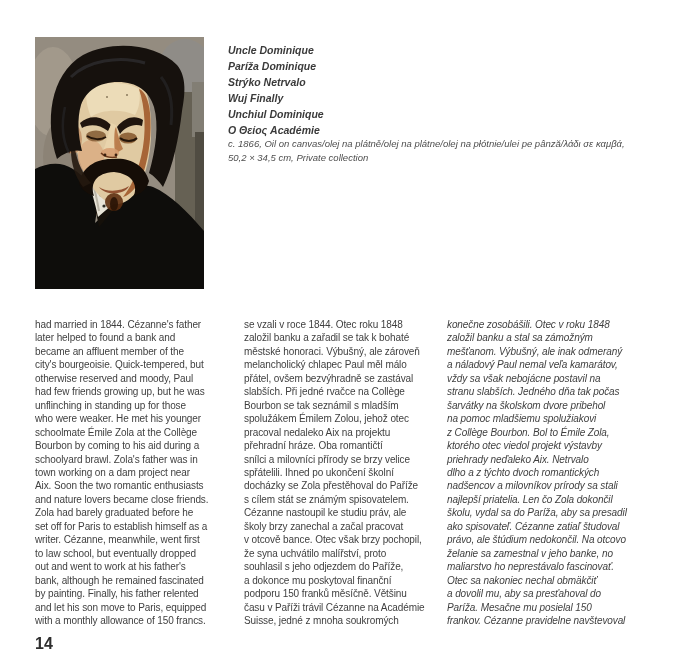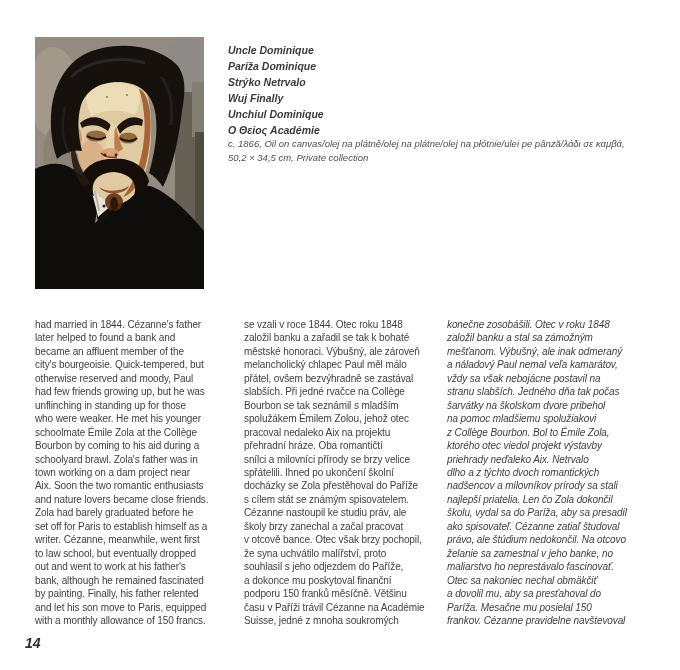--- a/index.html
+++ b/index.html
@@ -50,26 +50,25 @@
     line-height: 13.45px;
     letter-spacing: -0.1px;
     color: #3f3f3f;
     white-space: pre;
   }
   .col-1 { left: 35px; }
   .col-2 { left: 244px; }
   .col-3 { left: 447px; font-style: italic; }
   .page-number {
     position: absolute;
-    left: 25px;
+    left: 35px;
     top: 635px;
     font-weight: bold;
-    font-size: 14px;
+    font-size: 16px;
     color: #2e2e2e;
-    font-style: italic;
   }
 </style>
 </head>
 <body>
 
 <div class="page">
 
   <div class="painting">
     <svg viewBox="0 0 169 252">
 

